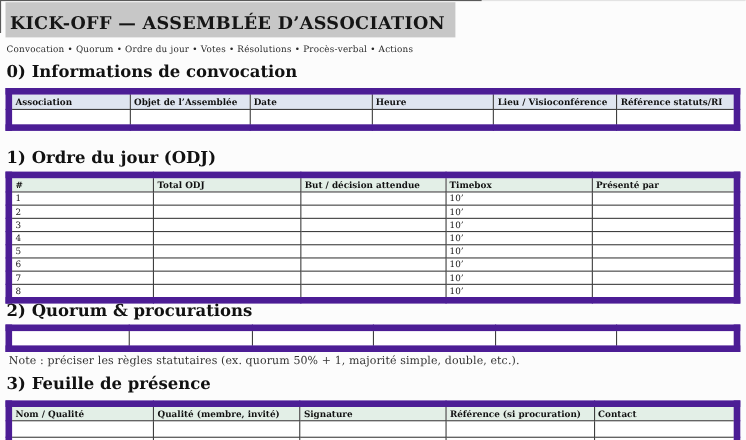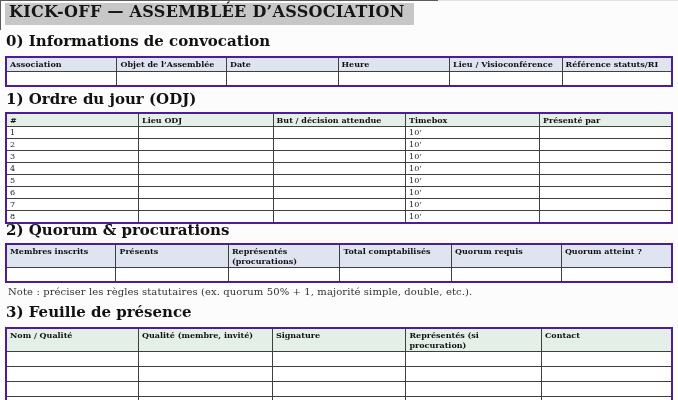--- a/index.html
+++ b/index.html
@@ -8,40 +8,40 @@
     background:#fcfcfc;color:#1a1a1a;
     font-family:"DejaVu Serif","Liberation Serif",serif;
   }
   .edge-top{position:absolute;top:0;left:0;width:438px;height:1px;background:#5a5a5a;}
   .edge-top-faint{position:absolute;top:0;left:438px;width:240px;height:1px;background:#e3e3e3;}
   .edge-left{position:absolute;top:0;left:0;width:1px;height:30px;background:#5a5a5a;}
   .page{padding:2px 5px 0 5px;}
   .title-bar{
     display:inline-block;background:#c7c7c7;color:#151515;
     font-size:16px;font-weight:bold;letter-spacing:.3px;
-    padding:0 9px 5px 4px;min-width:332px;line-height:17px;
+    padding:10px 9px 5px 4px;min-width:332px;line-height:17px;
   }
   .subtitle{font-size:8px;color:#2a2a2a;margin:6px 0 0 1px;letter-spacing:.2px;}
   .sec-heading{font-size:15px;font-weight:bold;color:#111;margin:0 0 0 1px;line-height:11px;}
   .h0{margin-top:11px;}
-  .h1{margin-top:7px;}
+  .h1{margin-top:19px;}
   .h2{margin-top:1px;}
   .h3{margin-top:10px;}
   table{border-collapse:collapse;width:668px;table-layout:fixed;background:#fff;}
   .t-conv{margin-top:9px;}
   .t-odj{margin-top:7px;}
   .t-quorum{margin-top:7px;}
   .t-presence{margin-top:9px;}
   th,td{
     border:1px solid #3f3f3f;
     font-size:8px;line-height:10px;
     padding:1px 3px;vertical-align:top;text-align:left;
     overflow:hidden;
   }
-  table{border:2px solid #4c1d95;}
+  table{border:6px solid #4c1d95;}
   th{font-weight:bold;color:#111;}
   .hdr-blue th{background:#dfe5f0;}
   .hdr-green th{background:#e3efe7;}
   .t-conv th{height:11px;}
   .t-conv td{height:11px;}
   .t-odj th{height:10px;}
   .t-odj td{height:9px;line-height:9px;}
   .t-quorum td{height:11px;}
   .t-presence td{height:12px;}
   .note{font-size:10px;color:#333;margin:3px 0 0 3px;letter-spacing:.1px;}
@@ -49,20 +49,21 @@
 </head>
 <body>
 
 <div class="edge-top"></div>
 <div class="edge-top-faint"></div>
 <div class="edge-left"></div>
 
 <div class="page">
 
   <div class="title-bar">KICK-OFF — ASSEMBLÉE D’ASSOCIATION</div>
+  <div class="subtitle">Convocation • Quorum • Ordre du jour • Votes • Résolutions • Procès-verbal • Actions</div>
 
   
   <div class="sec-heading h0">0) Informations de convocation</div>
   <table class="t-conv hdr-blue">
     <colgroup>
         <col style="width:16.66%">
         <col style="width:16.45%">
         <col style="width:16.75%">
         <col style="width:16.75%">
         <col style="width:16.89%">
@@ -94,21 +95,21 @@
     <colgroup>
         <col style="width:19.9%">
         <col style="width:20.2%">
         <col style="width:19.9%">
         <col style="width:20.1%">
         <col>
       </colgroup>
     <tbody>
         <tr>
       <th>#</th>
-      <th>Lieu ODJ</th>
+      <th>Total ODJ</th>
       <th>But / décision attendue</th>
       <th>Timebox</th>
       <th>Présenté par</th>
     </tr>
     <tr>
       <td>1</td>
       <td></td>
       <td></td>
       <td>10’</td>
       <td></td>
@@ -170,28 +171,20 @@
   <table class="t-quorum hdr-blue">
     <colgroup>
         <col style="width:16.5%">
         <col style="width:16.9%">
         <col style="width:16.75%">
         <col style="width:16.75%">
         <col style="width:16.5%">
         <col>
       </colgroup>
     <tbody>
-        <tr>
-      <th>Membres inscrits</th>
-      <th>Présents</th>
-      <th>Représentés (procurations)</th>
-      <th>Total comptabilisés</th>
-      <th>Quorum requis</th>
-      <th>Quorum atteint ?</th>
-    </tr>
     <tr>
       <td></td>
       <td></td>
       <td></td>
       <td></td>
       <td></td>
       <td></td>
     </tr>
   </tbody>
     </table>
@@ -205,21 +198,21 @@
         <col style="width:20.1%">
         <col style="width:20.05%">
         <col style="width:20.35%">
         <col>
       </colgroup>
     <tbody>
         <tr>
       <th>Nom / Qualité</th>
       <th>Qualité (membre, invité)</th>
       <th>Signature</th>
-      <th>Représentés (si procuration)</th>
+      <th>Référence (si procuration)</th>
       <th>Contact</th>
     </tr>
     <tr>
       <td></td>
       <td></td>
       <td></td>
       <td></td>
       <td></td>
     </tr>
     <tr>

